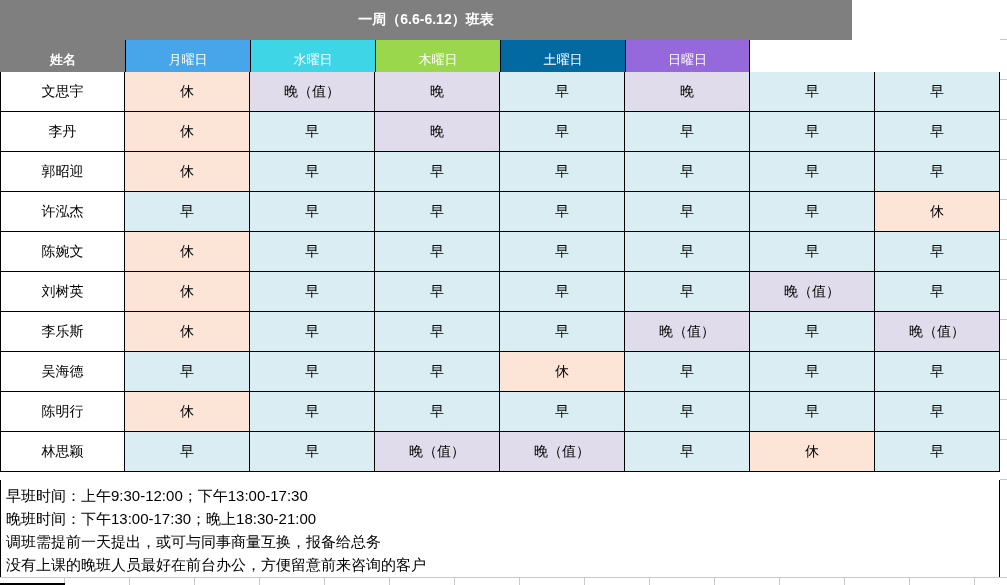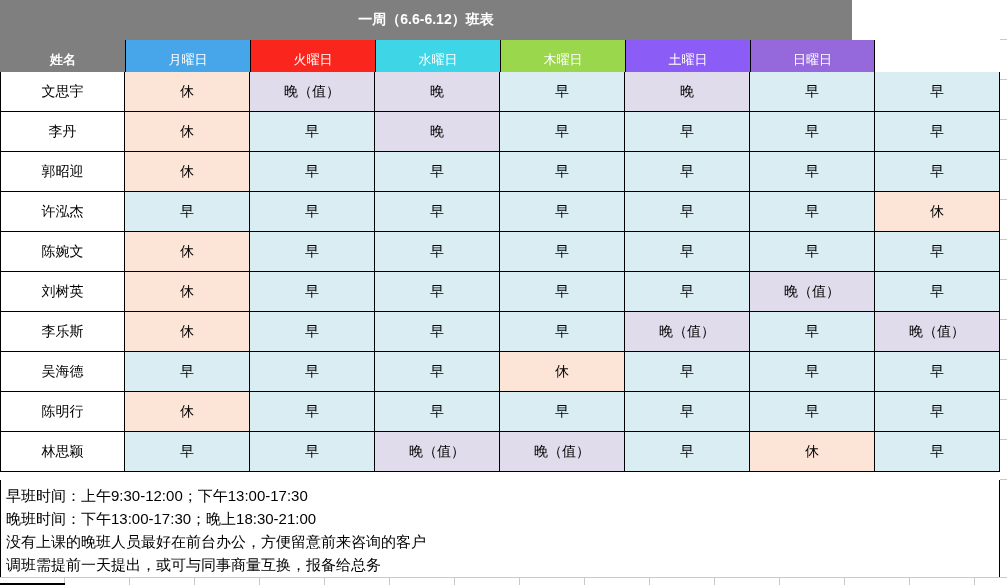--- a/index.html
+++ b/index.html
@@ -77,24 +77,23 @@
 </head>
 <body>
 
 <div class="sheet">
 
   <div class="title-bar">一周（6.6-6.12）班表</div>
 
   <div class="header-row">
     <div class="cell name-header">姓名</div>
     <div class="cell day-cell" style="background: rgb(71, 165, 234);">月曜日</div>
-    <div class="cell day-cell" style="background: rgb(250, 37, 29);">火曜日</div>
     <div class="cell day-cell" style="background: rgb(62, 213, 231);">水曜日</div>
     <div class="cell day-cell" style="background: rgb(154, 215, 76);">木曜日</div>
-    <div class="cell day-cell" style="background: #8b5cf6;">土曜日</div>
+    <div class="cell day-cell" style="background: #0369a1;">土曜日</div>
     <div class="cell day-cell" style="background: rgb(149, 105, 220);">日曜日</div>
   </div>
 
   <div class="tbody">
       <div class="row">
         <div class="cellbox name-cell">文思宇</div>
         <div class="cellbox" style="background: rgb(252, 228, 214);">休</div>
         <div class="cellbox" style="background: rgb(225, 220, 236);">晚（值）</div>
         <div class="cellbox" style="background: rgb(225, 220, 236);">晚</div>
         <div class="cellbox" style="background: rgb(217, 237, 243);">早</div>
@@ -190,22 +189,22 @@
         <div class="cellbox" style="background: rgb(225, 220, 236);">晚（值）</div>
         <div class="cellbox" style="background: rgb(217, 237, 243);">早</div>
         <div class="cellbox" style="background: rgb(252, 228, 214);">休</div>
         <div class="cellbox" style="background: rgb(217, 237, 243);">早</div>
       </div>
     </div>
 
   <div class="notes">
     <div class="note-line">早班时间：上午9:30-12:00；下午13:00-17:30</div>
     <div class="note-line">晚班时间：下午13:00-17:30；晚上18:30-21:00</div>
+    <div class="note-line">调班需提前一天提出，或可与同事商量互换，报备给总务</div>
     <div class="note-line">没有上课的晚班人员最好在前台办公，方便留意前来咨询的客户</div>
-    <div class="note-line">调班需提前一天提出，或可与同事商量互换，报备给总务</div>
   </div>
 
   <div class="hline-bottom"></div>
   <div class="right-strip"></div>
   <div class="bottom-strip"></div>
   <div class="bottom-left-border"></div>
 
 </div>
 
 </body></html>

